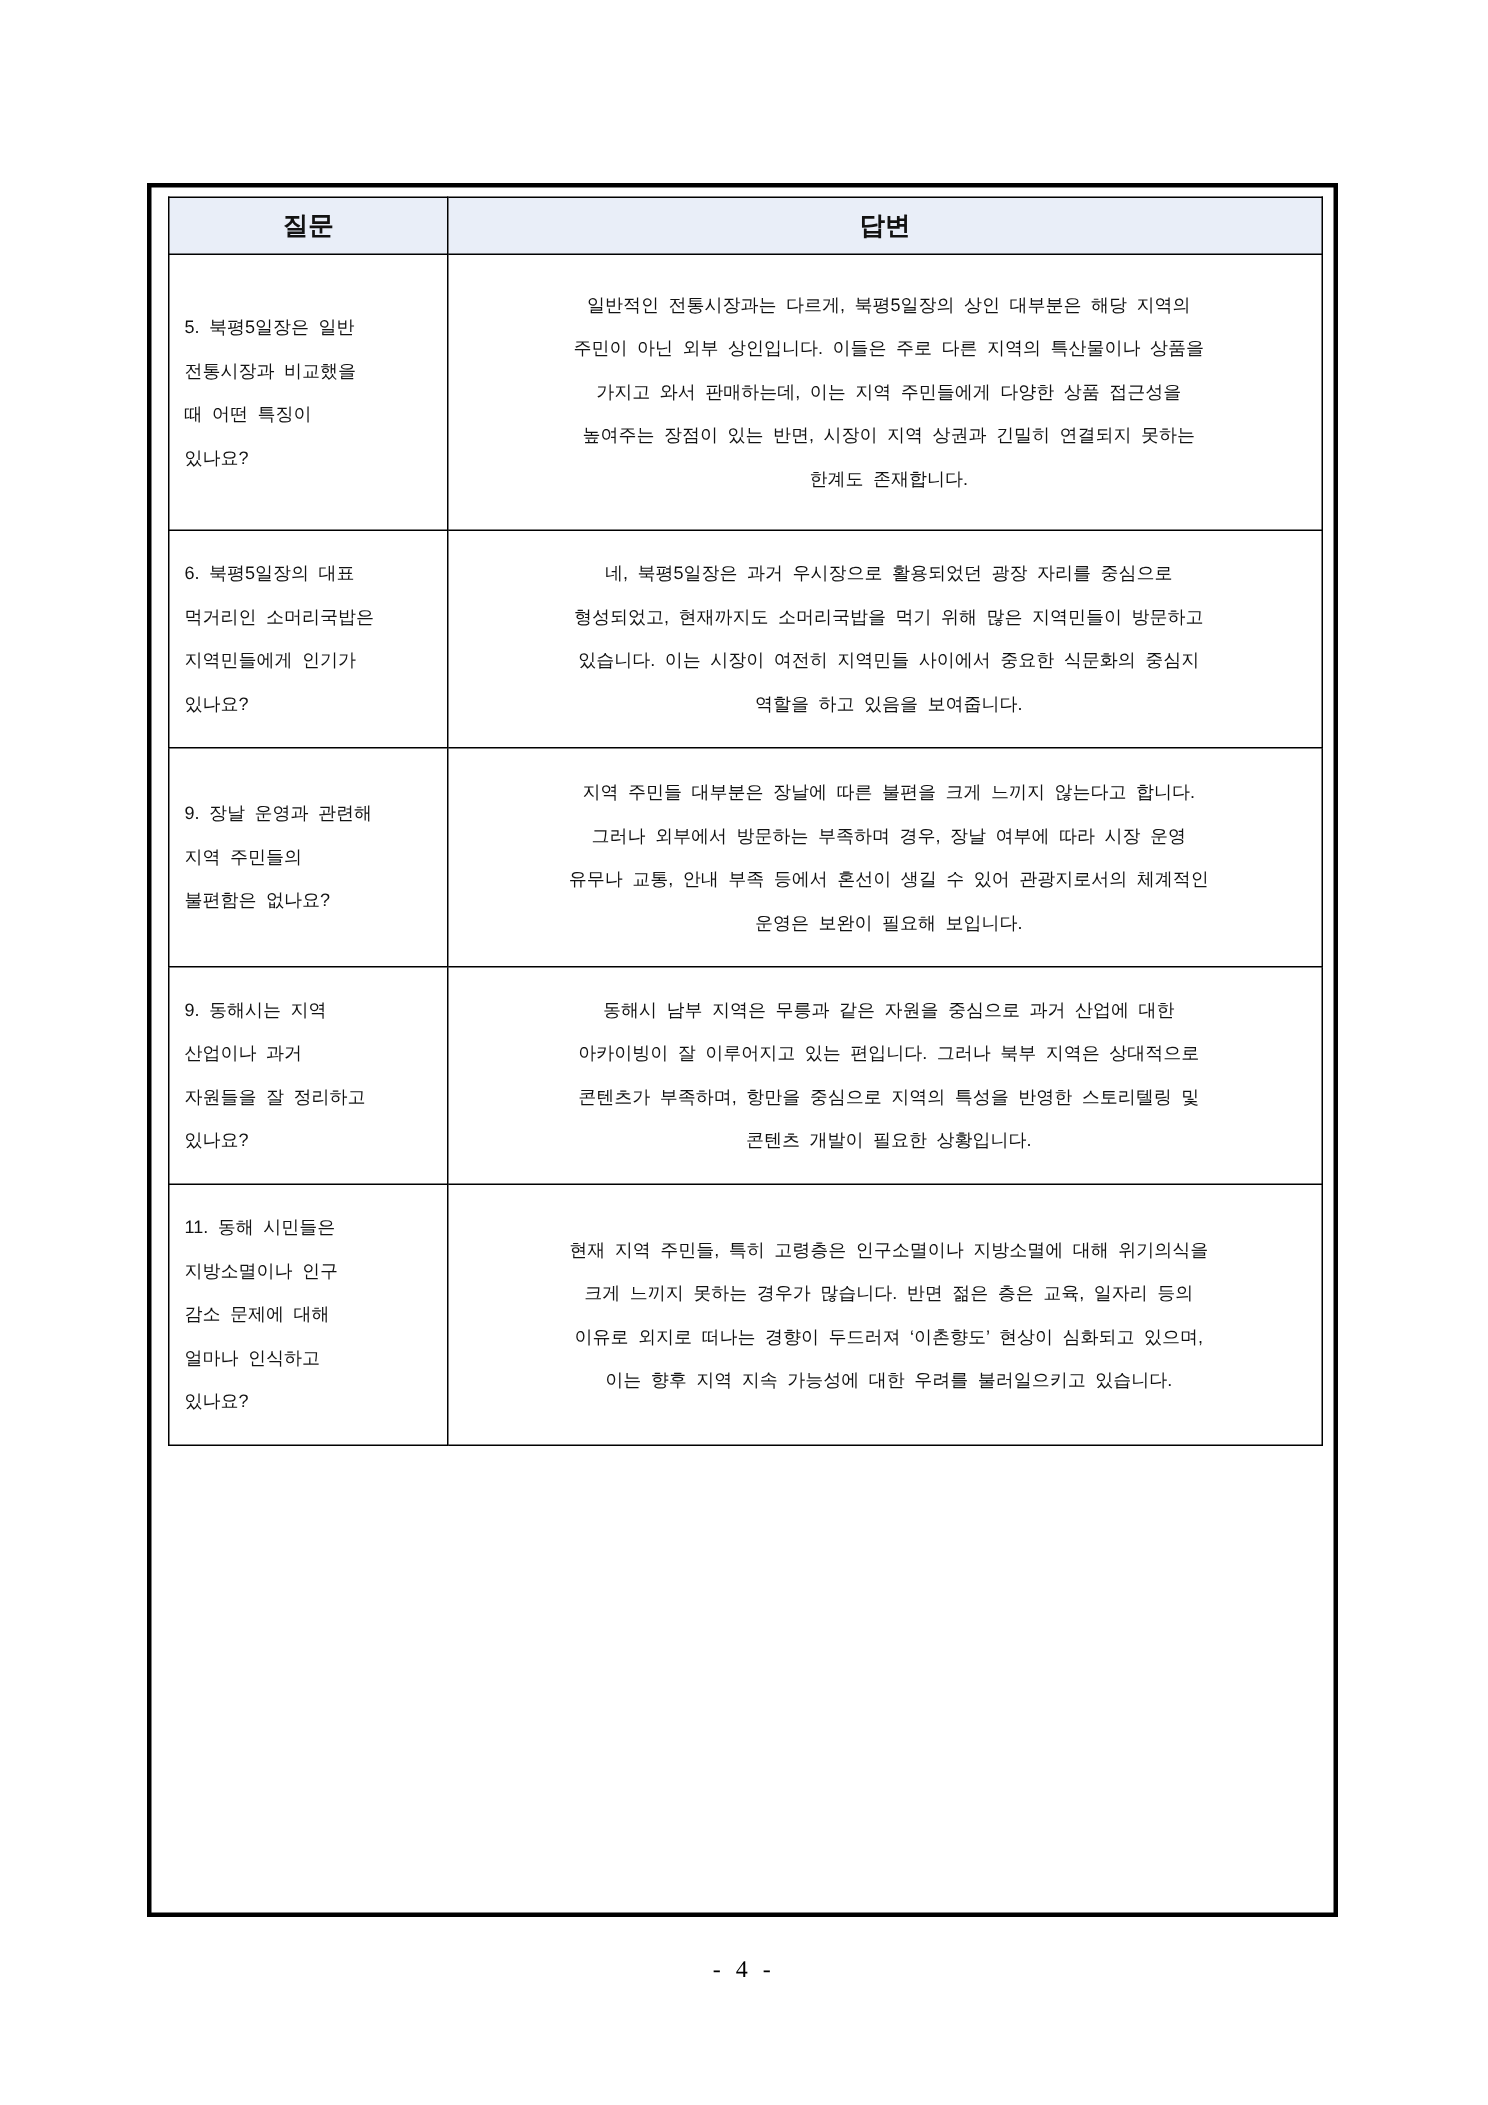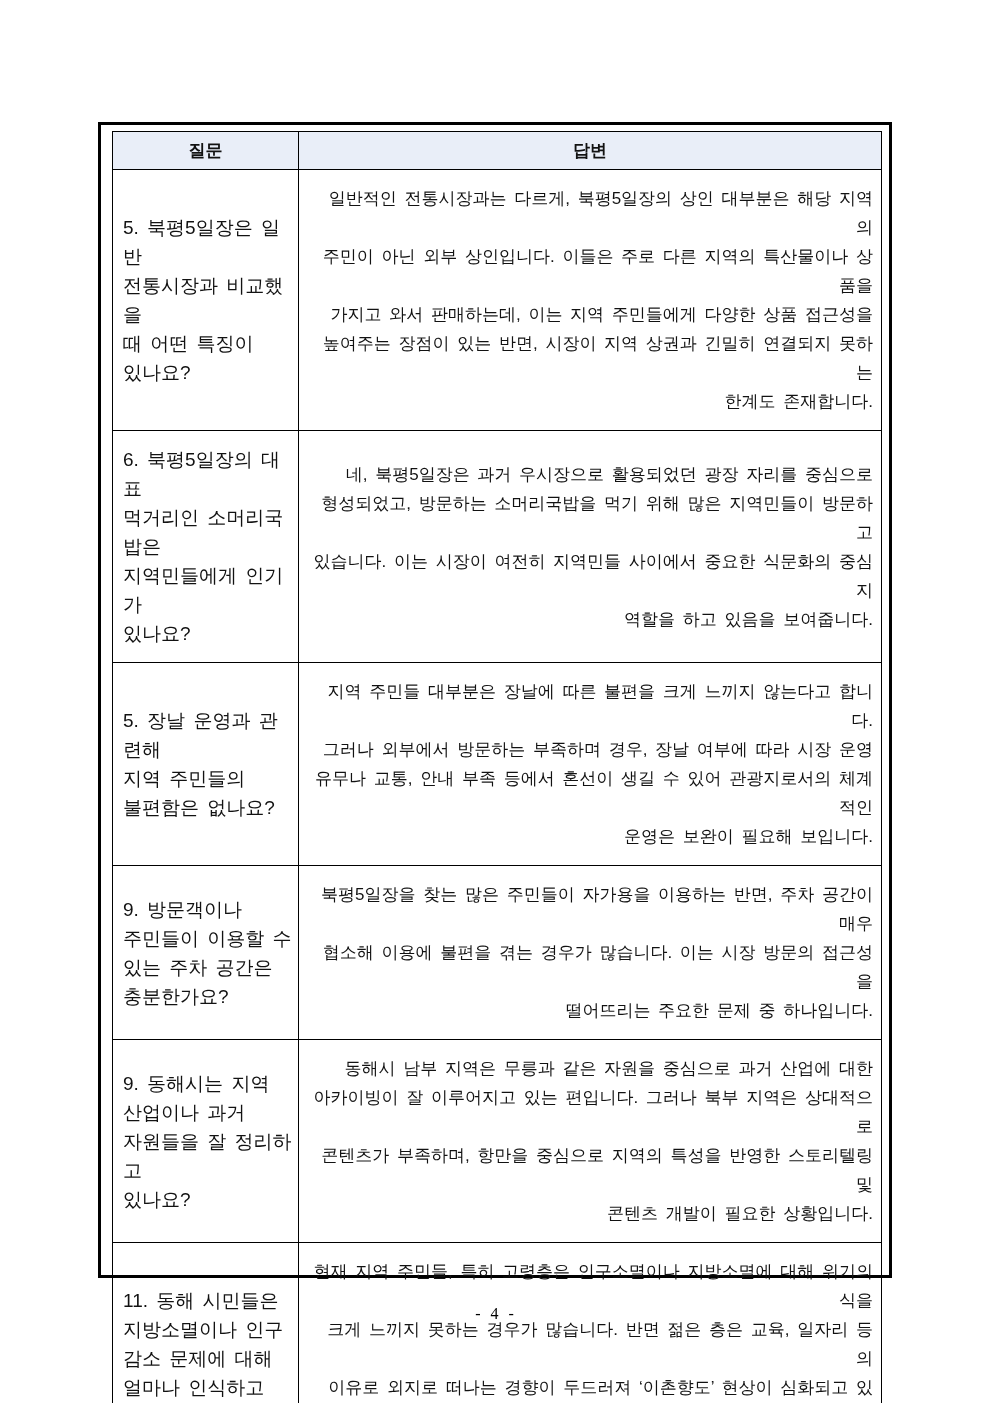--- a/index.html
+++ b/index.html
@@ -43,34 +43,34 @@
     font-weight: bold;
     text-align: center;
     height: 38px;
     padding: 4px 2px;
   }
   col.q-col { width: 186px; }
   col.a-col { width: 583px; }
   td.q-cell {
     vertical-align: middle;
     padding: 14px 6px 14px 10px;
-    font-size: 19px;
+    font-size: 12px;
     line-height: 29px;
     white-space: pre-line;
     word-spacing: 3px;
     text-align: left;
   }
   td.a-cell {
     vertical-align: middle;
     padding: 14px 8px 14px 13px;
-    font-size: 17px;
+    font-size: 12px;
     line-height: 29px;
     white-space: pre-line;
     word-spacing: 3px;
-    text-align: right;
+    text-align: center;
   }
   .page-footer {
     position: absolute;
     left: 0;
     width: 992px;
     top: 1305px;
     text-align: center;
     font-family: "Liberation Serif", "DejaVu Serif", serif;
     font-size: 16px;
     letter-spacing: 3px;
@@ -103,41 +103,32 @@
 가지고 와서 판매하는데, 이는 지역 주민들에게 다양한 상품 접근성을
 높여주는 장점이 있는 반면, 시장이 지역 상권과 긴밀히 연결되지 못하는
 한계도 존재합니다.</td>
       </tr>
       <tr style="height:145px;margin-top:48px;">
         <td class="q-cell">6. 북평5일장의 대표
 먹거리인 소머리국밥은
 지역민들에게 인기가
 있나요?</td>
         <td class="a-cell">네, 북평5일장은 과거 우시장으로 활용되었던 광장 자리를 중심으로
-형성되었고, 방문하는 소머리국밥을 먹기 위해 많은 지역민들이 방문하고
+형성되었고, 현재까지도 소머리국밥을 먹기 위해 많은 지역민들이 방문하고
 있습니다. 이는 시장이 여전히 지역민들 사이에서 중요한 식문화의 중심지
 역할을 하고 있음을 보여줍니다.</td>
       </tr>
       <tr style="height:146px;">
-        <td class="q-cell">5. 장날 운영과 관련해
+        <td class="q-cell">9. 장날 운영과 관련해
 지역 주민들의
 불편함은 없나요?</td>
         <td class="a-cell">지역 주민들 대부분은 장날에 따른 불편을 크게 느끼지 않는다고 합니다.
 그러나 외부에서 방문하는 부족하며 경우, 장날 여부에 따라 시장 운영
 유무나 교통, 안내 부족 등에서 혼선이 생길 수 있어 관광지로서의 체계적인
 운영은 보완이 필요해 보입니다.</td>
-      </tr>
-      <tr style="height:137px;">
-        <td class="q-cell">9. 방문객이나
-주민들이 이용할 수
-있는 주차 공간은
-충분한가요?</td>
-        <td class="a-cell">북평5일장을 찾는 많은 주민들이 자가용을 이용하는 반면, 주차 공간이 매우
-협소해 이용에 불편을 겪는 경우가 많습니다. 이는 시장 방문의 접근성을
-떨어뜨리는 주요한 문제 중 하나입니다.</td>
       </tr>
       <tr style="height:141px;">
         <td class="q-cell">9. 동해시는 지역
 산업이나 과거
 자원들을 잘 정리하고
 있나요?</td>
         <td class="a-cell">동해시 남부 지역은 무릉과 같은 자원을 중심으로 과거 산업에 대한
 아카이빙이 잘 이루어지고 있는 편입니다. 그러나 북부 지역은 상대적으로
 콘텐츠가 부족하며, 항만을 중심으로 지역의 특성을 반영한 스토리텔링 및
 콘텐츠 개발이 필요한 상황입니다.</td>

